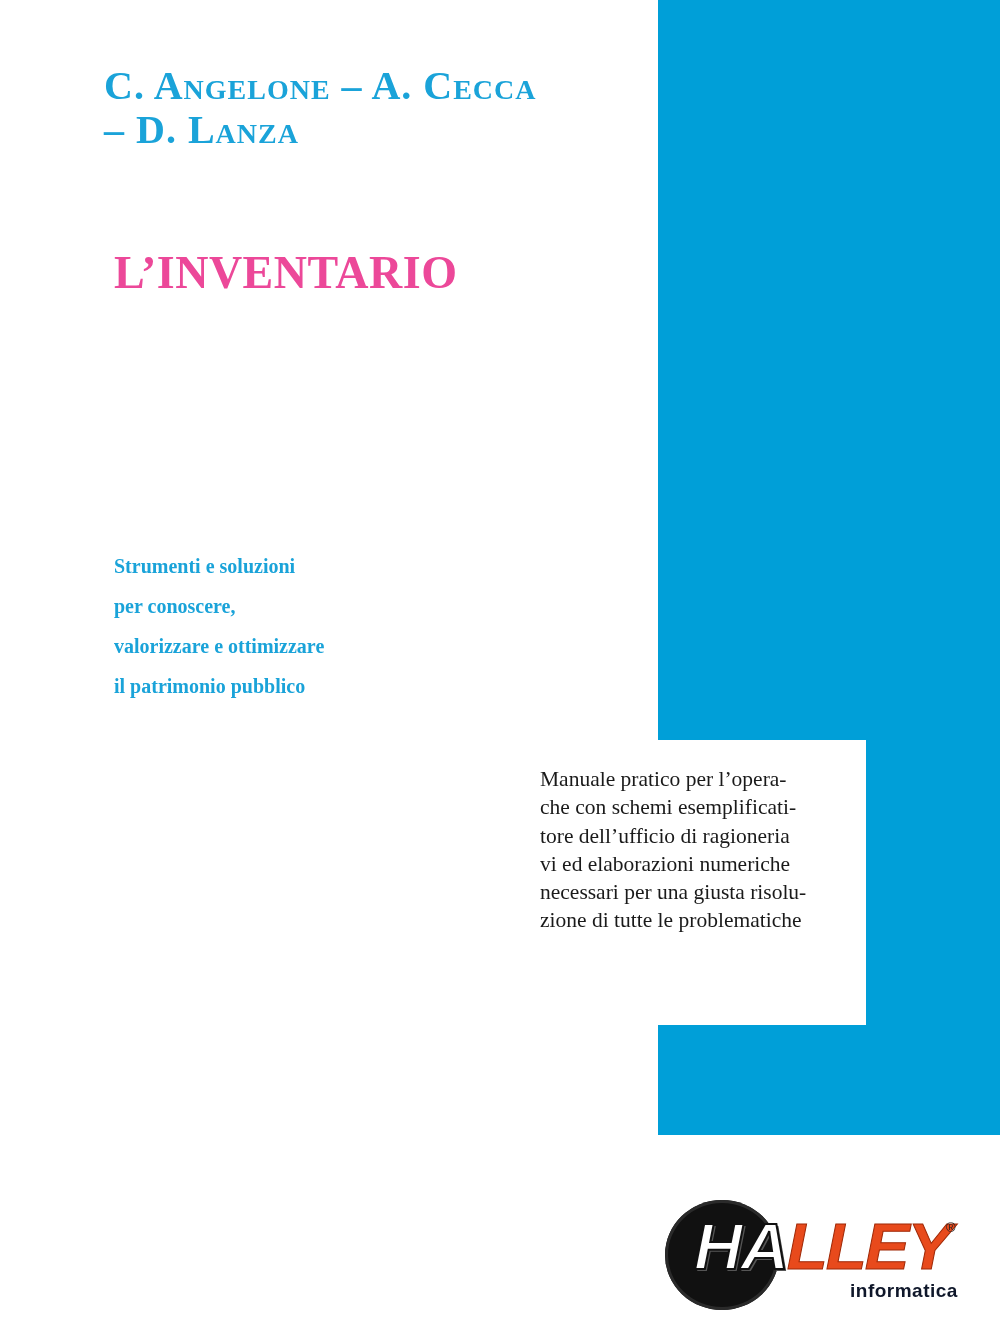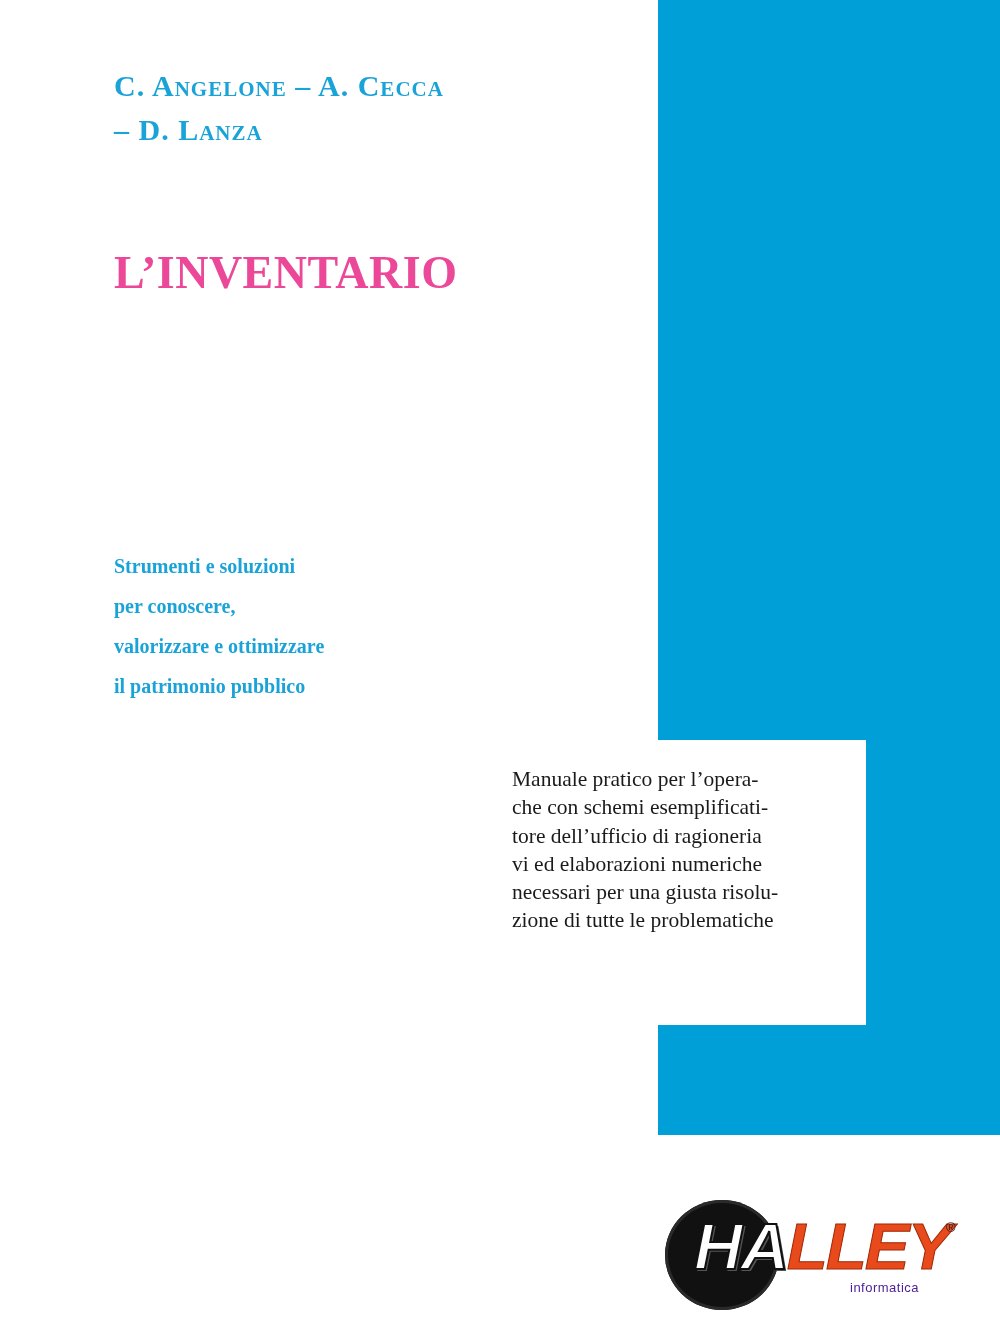--- a/index.html
+++ b/index.html
@@ -10,41 +10,41 @@
     }
     .blue-panel {
       position: absolute; left: 658px; top: 0; width: 342px; height: 1135px;
       background: #009fd8;
     }
     .white-box {
       position: absolute; left: 658px; top: 740px; width: 208px; height: 285px;
       background: #ffffff;
     }
     .authors {
-      position: absolute; left: 114px; top: 64px;
+      position: absolute; left: 104px; top: 64px;
       color: #1aa3d9; font-family: "Liberation Serif", serif; font-weight: bold;
-      font-size: 30px; line-height: 44px; letter-spacing: 1px;
+      font-size: 40px; line-height: 44px; letter-spacing: 1px;
       font-variant: small-caps;
     }
     .title {
       position: absolute; left: 114px; top: 246px;
       color: #ec4899; font-family: "Liberation Serif", serif; font-weight: bold;
       font-size: 46px; line-height: 54px; letter-spacing: 0.5px;
     }
     .subtitle {
       position: absolute; left: 114px; top: 546px;
       color: #1aa3d9; font-family: "Liberation Serif", serif; font-weight: bold;
       font-size: 20px; line-height: 40px;
     }
     .description {
       position: absolute; left: 512px; top: 765px; width: 360px;
       color: #1a1a1a; font-family: "Liberation Serif", serif;
       font-size: 21.5px; line-height: 28.3px;
     }
-    .description div { white-space: nowrap; }
+    .description div { white-space: nowrap; margin-left: 28px; }
     .logo {
       position: absolute; left: 662px; top: 1198px; width: 300px; height: 115px;
     }
     .logo-circle {
       position: absolute; left: 3px; top: 2px; width: 114px; height: 110px;
       background: #111; border-radius: 50%;
       box-shadow: inset 0 0 0 3px #2a2a2a;
     }
     .logo-text {
       position: absolute; left: 32px; top: 14px;
@@ -53,22 +53,22 @@
       transform: scaleX(1.05); transform-origin: left;
     }
     .logo-ha { color: #ffffff; -webkit-text-stroke: 2px #111; text-shadow: 2px 2px 0 #555; }
     .logo-lley { color: #e84a1c; -webkit-text-stroke: 1px #a02a08; }
     .logo-reg {
       position: absolute; left: 284px; top: 22px; font-size: 13px; color: #222;
       font-family: "Liberation Sans", sans-serif;
     }
     .logo-sub {
       position: absolute; left: 188px; top: 82px;
-      font-family: "Liberation Sans", sans-serif; font-weight: normal;
-      font-size: 13px; color: #4c1d95; letter-spacing: 0.5px;
+      font-family: "Liberation Sans", sans-serif; font-weight: bold;
+      font-size: 19px; color: #0f172a; letter-spacing: 0.5px;
     }
   </style>
 </head>
 <body>
 
 <div class="blue-panel"></div>
 <div class="white-box"></div>
 
 <div class="authors">
   <div>C. Angelone – A. Cecca</div>

